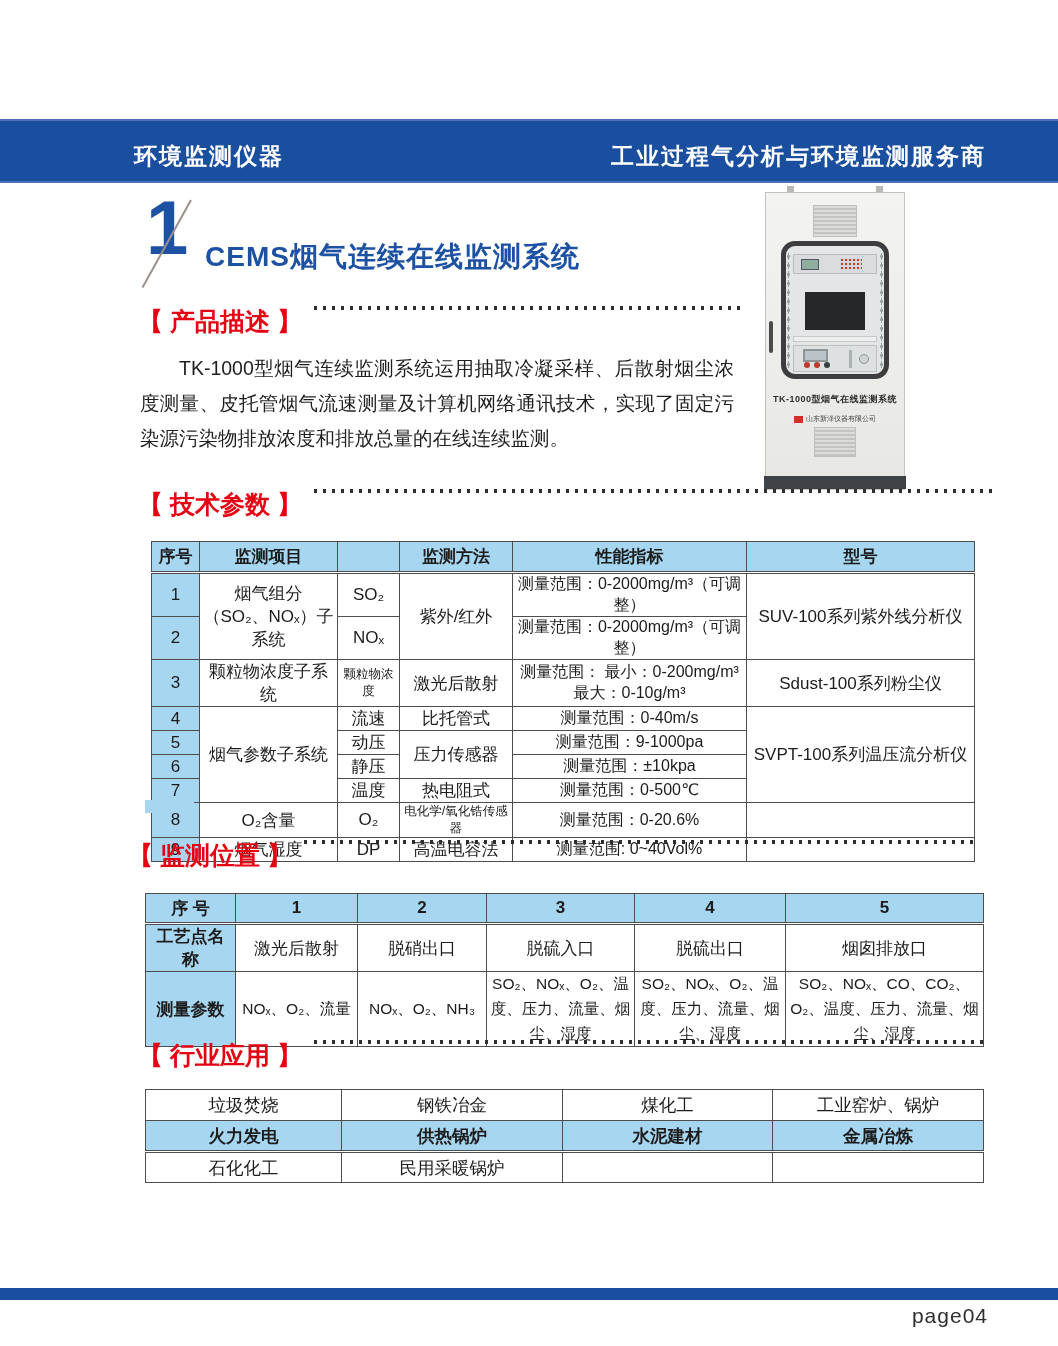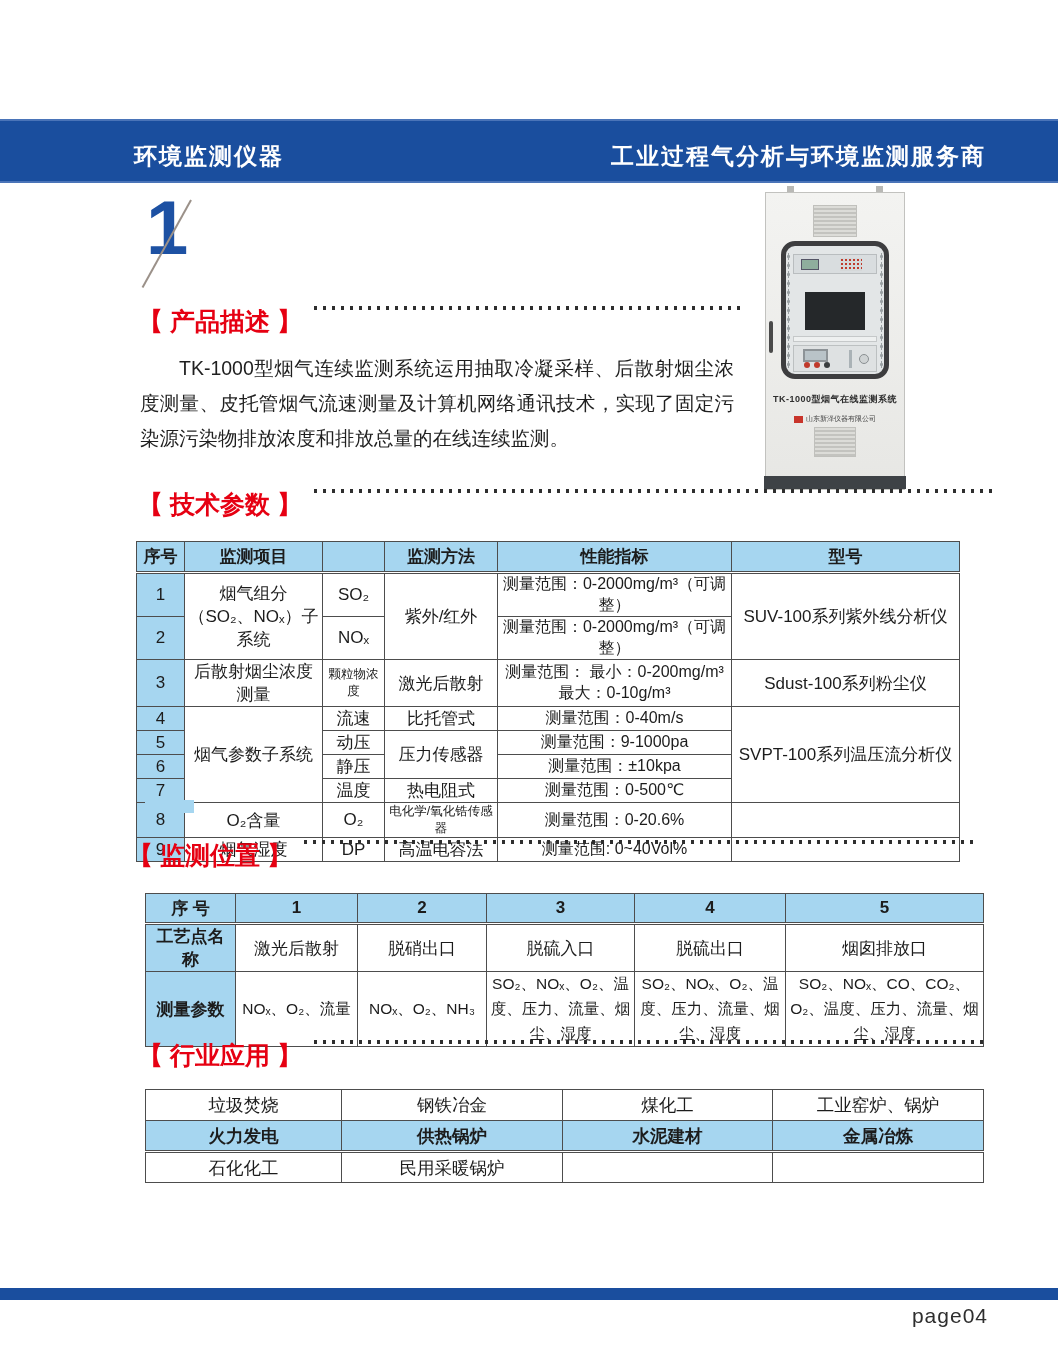--- a/index.html
+++ b/index.html
@@ -56,21 +56,21 @@
   .cab-logo { width:9px; height:7px; background:#c8342a; }
   .cab-handle { position:absolute; left:3px; top:128px; width:4px; height:32px; background:#4a4a4a; border-radius:2px; }
   .cab-base { position:absolute; left:-2px; right:-2px; bottom:0; height:13px; background:#3e4246; }
 
   
   table.tbl { position:absolute; border-collapse:collapse; table-layout:fixed; border:1.5px solid #4d4d4d; }
   .tbl td, .tbl th { border:1px solid #4d4d4d; text-align:center; vertical-align:middle; color:#1c1c1c;
                      padding:0 3px; font-weight:normal; overflow:hidden; }
   .tbl .hd { background:#a6d6f0; font-weight:bold; border-bottom:3px double #4d4d4d; }
   .tbl .blue { background:#a6d6f0; }
-  .tech { left:136px; top:541px; width:823px; font-size:17px; }
+  .tech { left:151px; top:541px; width:823px; font-size:17px; }
   .tech .perf { font-size:16px; }
   .tech .sm { font-size:12.5px; padding:0 1px;text-align:center; }
   .loc { left:145px; top:893px; width:838px; font-size:17px; }
   .loc .params { font-size:15.5px; line-height:1.6; }
   .loc .rowhd { font-weight:bold;margin-left:23px; }
   .ind { left:145px; top:1089px; width:838px; font-size:17.5px; }
   .tbl-tail { position:absolute; left:145px; top:800px; width:49px; height:13px; background:#a6d6f0; }
 
   
   .footbar { position:absolute; left:0; top:1288px; width:1058px; height:12px; background:#1a4e9e; }
@@ -81,20 +81,21 @@
 
 <div class="page">
 
   <div class="topbar">
     <span class="t">环境监测仪器</span>
     <span class="t">工业过程气分析与环境监测服务商</span>
   </div>
 
   <div class="secnum">1</div>
   <div class="slash"></div>
+  <div class="sectitle">CEMS烟气连续在线监测系统</div>
 
   <div class="photo">
     <div class="cab-hook" style="left:22px;"></div>
     <div class="cab-hook" style="right:22px;"></div>
     <div class="cab-body">
       <div class="cab-vent vent-top"></div>
       <div class="cab-window">
         <div class="win-rail" style="left:1px;"></div>
         <div class="win-rail" style="right:1px;"></div>
         <div class="win-analyzer">
@@ -160,21 +161,21 @@
       <td class="perf">测量范围：0-2000mg/m³（可调整）</td>
       <td rowspan="2">SUV-100系列紫外线分析仪</td>
     </tr>
     <tr style="height:24px">
       <td class="blue">2</td>
       <td>NOₓ</td>
       <td class="perf">测量范围：0-2000mg/m³（可调整）</td>
     </tr>
     <tr style="height:42px">
       <td class="blue">3</td>
-      <td>后散射烟尘浓度测量</td>
+      <td>颗粒物浓度子系统</td>
       <td class="sm">颗粒物浓度</td>
       <td>激光后散射</td>
       <td class="perf">
         <div>测量范围：  最小：0-200mg/m³</div>
         <div>最大：0-10g/m³</div>
       </td>
       <td>Sdust-100系列粉尘仪</td>
     </tr>
     <tr style="height:24px">
       <td class="blue">4</td>

